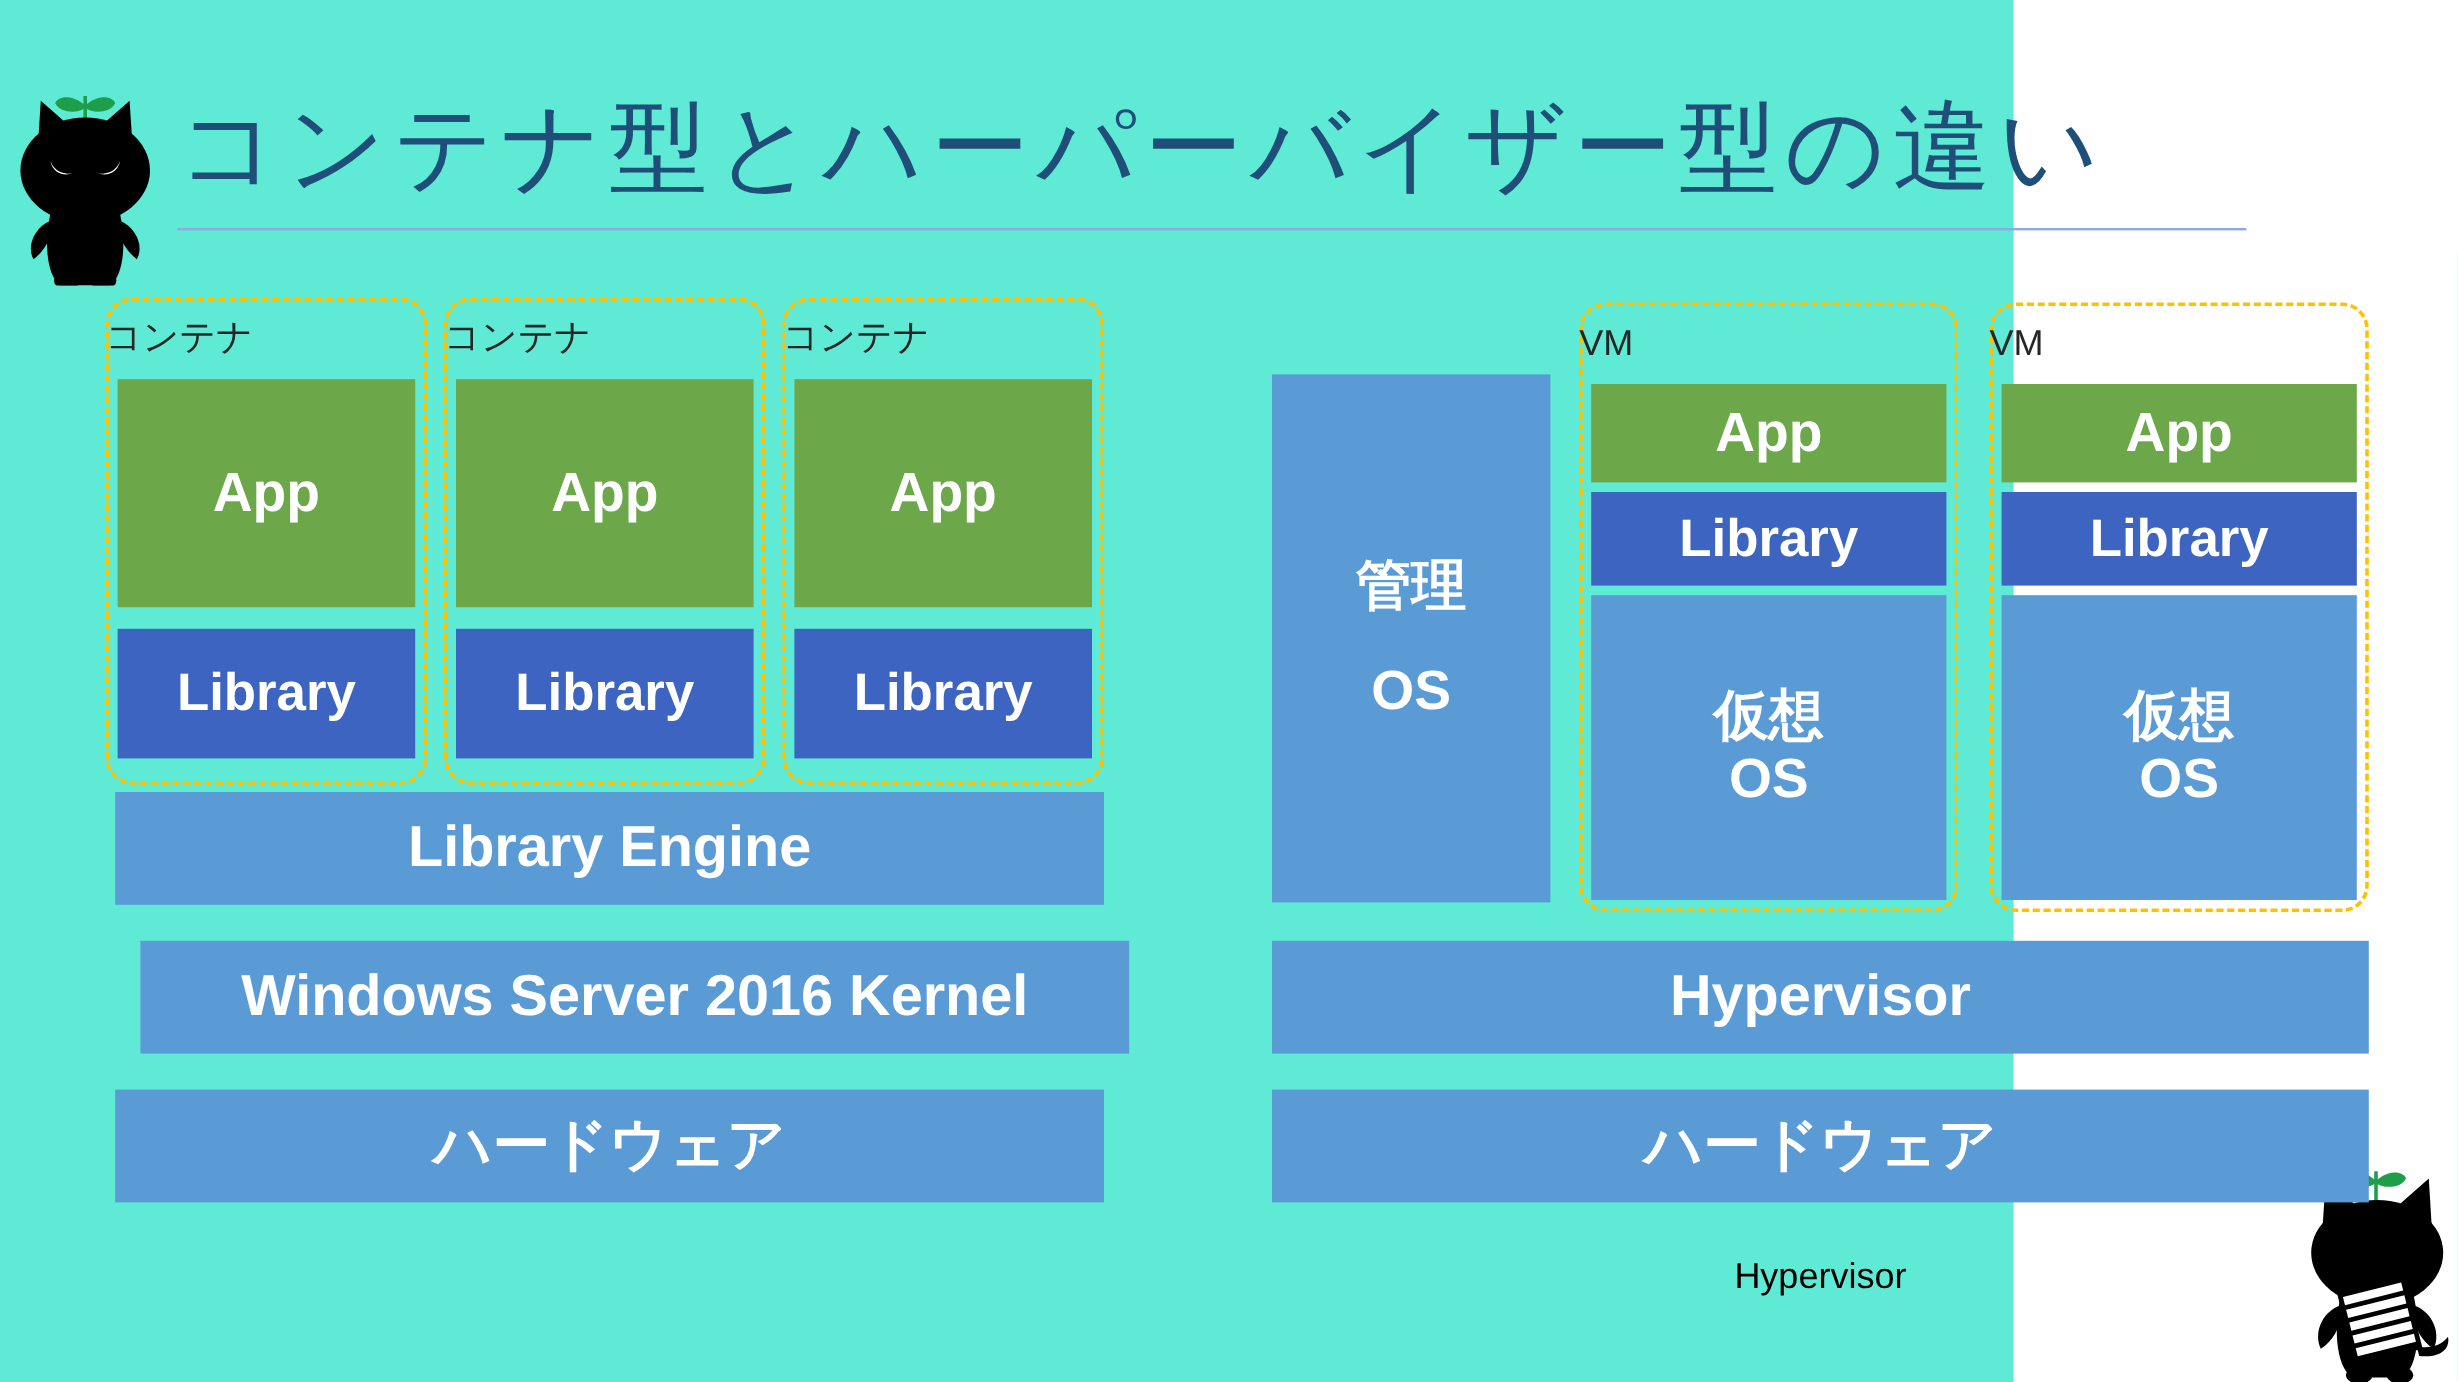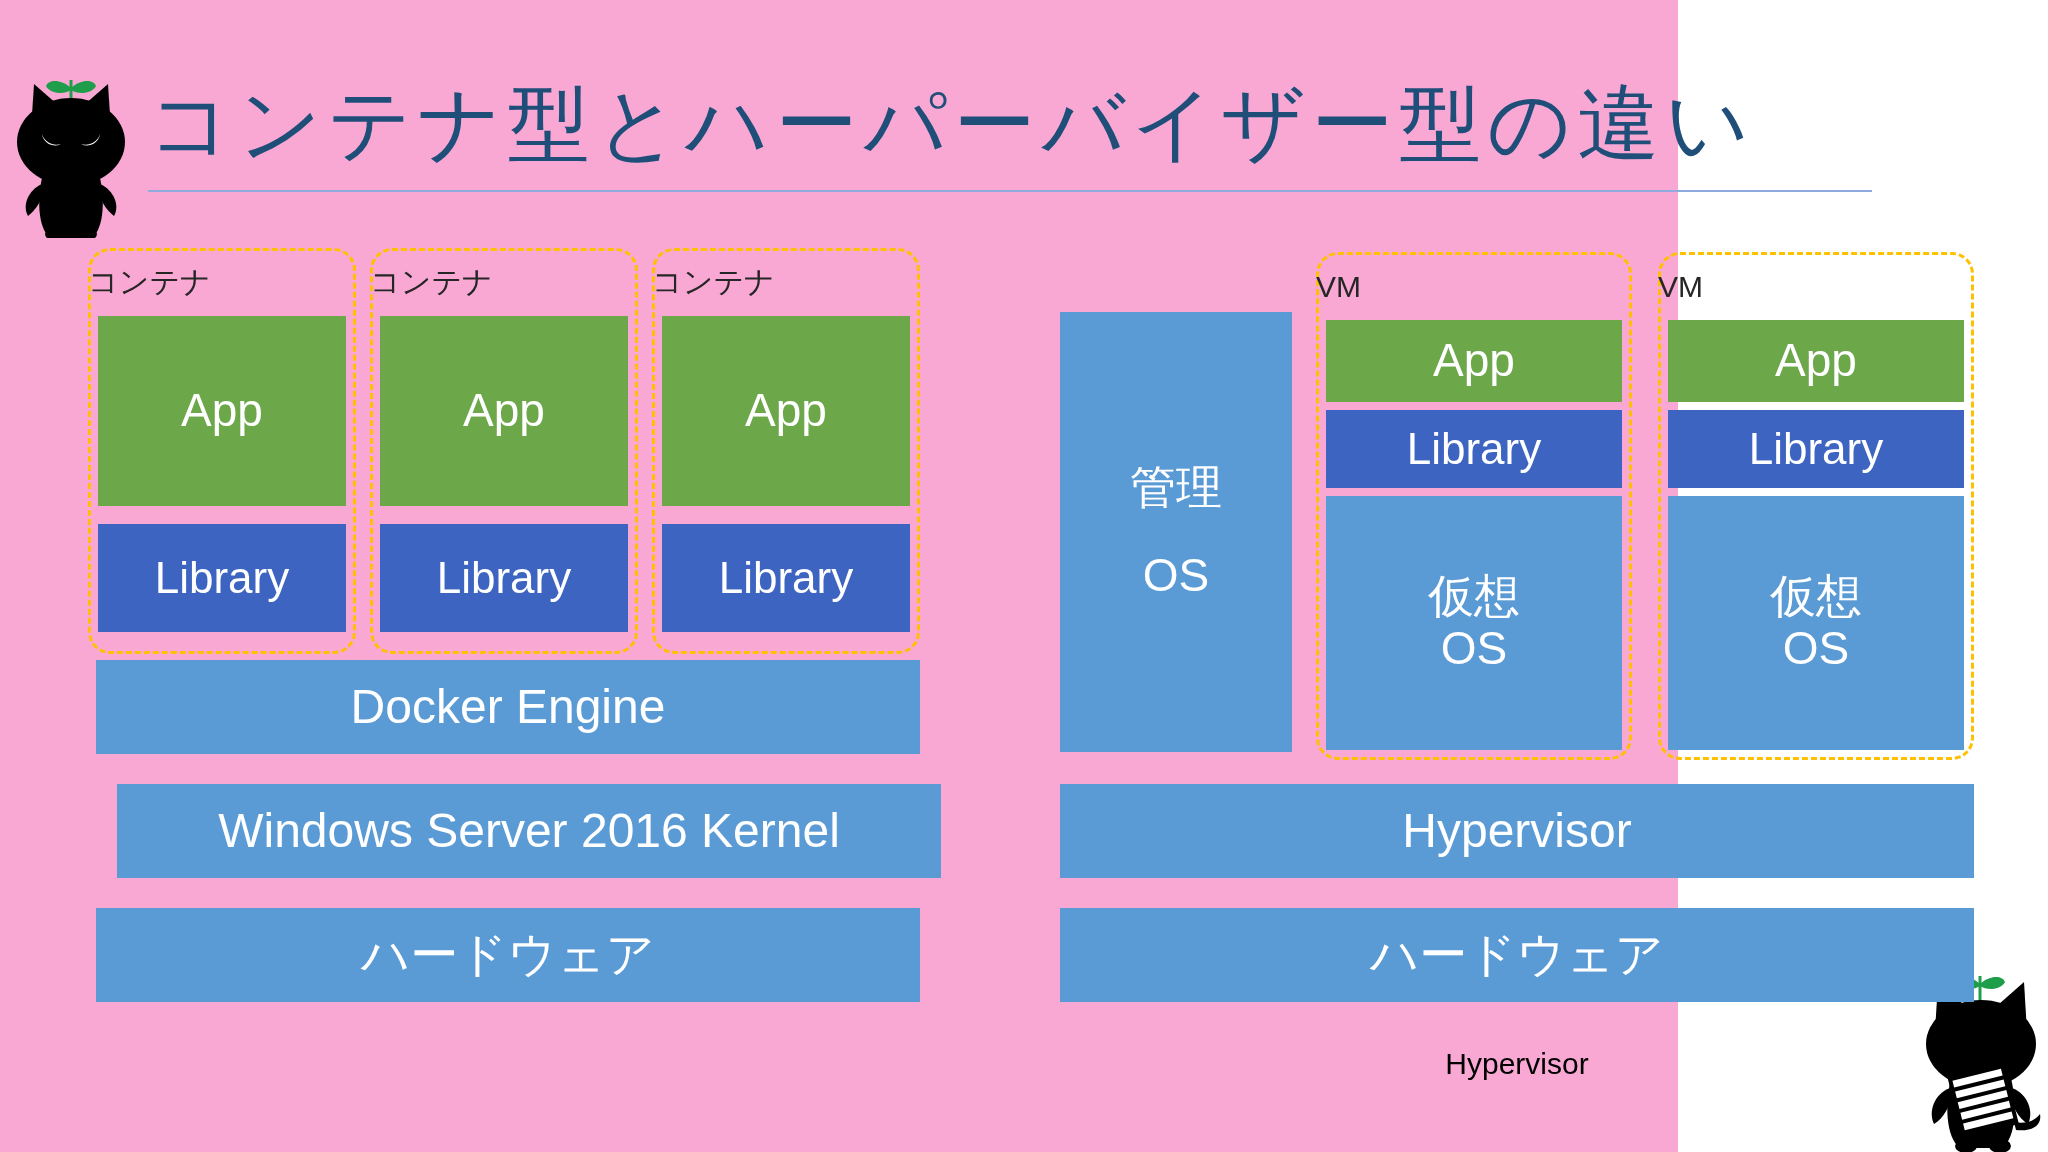--- a/index.html
+++ b/index.html
@@ -5,21 +5,21 @@
   * { box-sizing: border-box; margin: 0; padding: 0; }
   html, body {
     width: 2048px; height: 1152px;
     background: #ffffff;
     font-family: "Liberation Sans", "DejaVu Sans", sans-serif;
     overflow: hidden;
   }
   #slide {
     position: relative;
     width: 1678px; height: 1152px;
-    background: #f9a8d4;
+    background: #5eead4;
   }
 
   
   #title-block {
     position: absolute;
     left: 148px; top: 72px;
     width: 1724px; height: 130px;
   }
   #page-title {
     font-size: 82px;
@@ -44,21 +44,21 @@
   
   #diagram { position: absolute; left: 0; top: 0; width: 2048px; height: 1152px; }
 
   
   .block {
     position: absolute;
     display: flex;
     align-items: center;
     justify-content: center;
     color: #ffffff;
-    font-weight: 400;
+    font-weight: 700;
     text-align: center;
     line-height: 1.12;
   }
   .blk-app      { background: #6CA74A; }
   .blk-lib      { background: #3C64C0; }
   .blk-platform { background: #5B9BD5; }
 
   
   .dashed-box {
     position: absolute;
@@ -157,21 +157,21 @@
     <div class="dashed-box" style="left:370px; top:248px; width:268px; height:406px;"></div>
     <div class="enclosure-label" style="left:370px; top:265px; width:268px;">コンテナ</div>
     <div class="block blk-app fs-app" style="left:380px; top:316px; width:248px; height:190px;">App</div>
     <div class="block blk-lib fs-lib" style="left:380px; top:524px; width:248px; height:108px;">Library</div>
 
     <div class="dashed-box" style="left:652px; top:248px; width:268px; height:406px;"></div>
     <div class="enclosure-label" style="left:652px; top:265px; width:268px;">コンテナ</div>
     <div class="block blk-app fs-app" style="left:662px; top:316px; width:248px; height:190px;">App</div>
     <div class="block blk-lib fs-lib" style="left:662px; top:524px; width:248px; height:108px;">Library</div>
 
-    <div class="block blk-platform fs-bar" style="left:96px; top:660px; width:824px; height:94px;">Docker Engine</div>
+    <div class="block blk-platform fs-bar" style="left:96px; top:660px; width:824px; height:94px;">Library Engine</div>
     <div class="block blk-platform fs-bar" style="left:96px; top:784px; width:824px; height:94px;margin-left:21px;">Windows Server 2016 Kernel</div>
     <div class="block blk-platform fs-bar" style="left:96px; top:908px; width:824px; height:94px;">ハードウェア</div>
 
 
     <div class="block blk-platform fs-os stack2" style="left:1060px; top:312px; width:232px; height:440px;gap:36px;">
       <span>管理</span>
       <span>OS</span>
     </div>
 
     <div class="dashed-box" style="left:1316px; top:252px; width:316px; height:508px;"></div>

